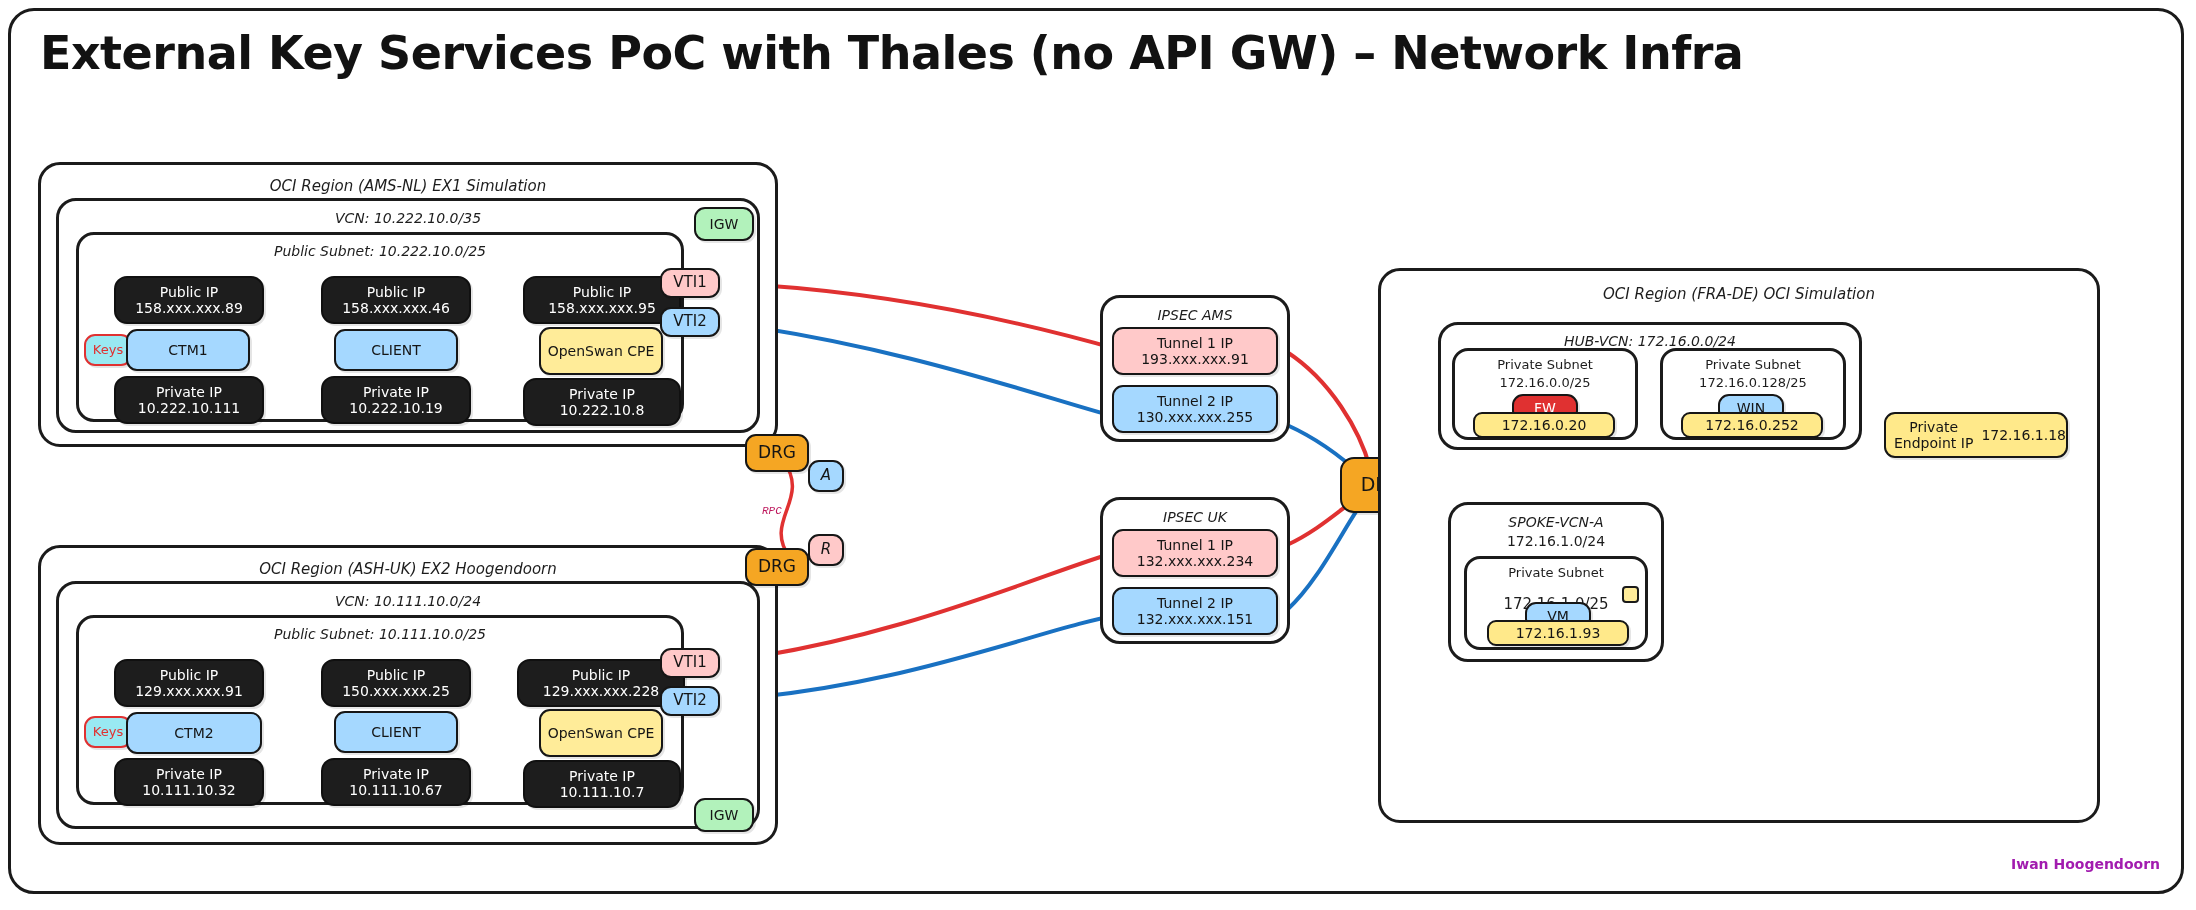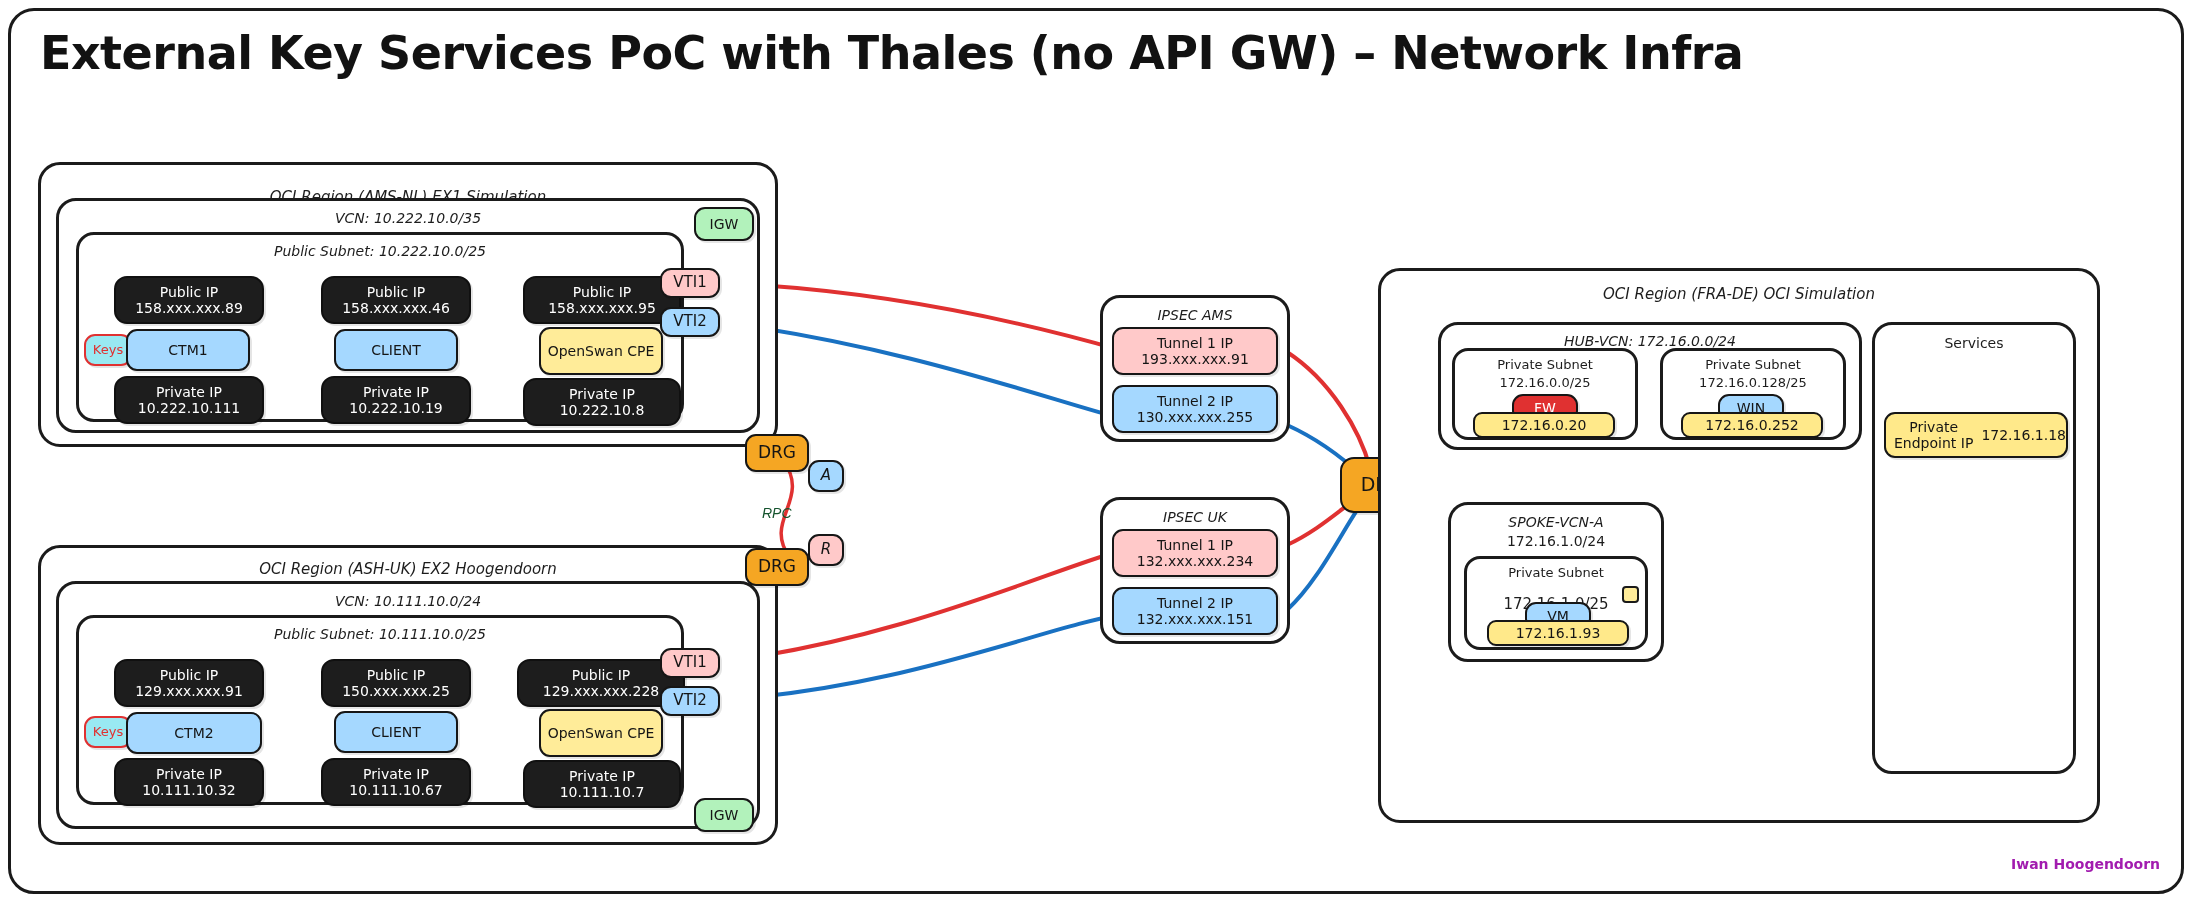--- a/index.html
+++ b/index.html
@@ -60,22 +60,22 @@
   .orange{background:#f5a623;}
   .cyan{background:#99e9f2;border-color:#e03131;color:#e03131;}
 
   .sq-conn{
     position:absolute;width:17px;height:17px;border-radius:4px;
     background:#ffec99;border:2.2px solid #1a1a1a;box-sizing:border-box;
   }
 
   svg.wires{position:absolute;left:0;top:0;width:2196px;height:910px;pointer-events:none;}
   .rpc-lbl{
-    position:absolute;font-family:Liberation Sans, sans-serif;
-    font-size:14px;color:#14532d;font-style:italic;
+    position:absolute;font-family:Liberation Mono, monospace;
+    font-size:11px;color:#be185d;font-style:italic;
   }
 </style>
 </head>
 <body>
 
 <div id="canvas">
 
   <div class="outer-frame"></div>
   <div class="page-title">External Key Services PoC with Thales (no API GW) – Network Infra</div>
   <div class="signature">Iwan Hoogendoorn</div>
@@ -106,21 +106,21 @@
     <path d="M 1383 465 L 1383 290" stroke="#1b1b1b" stroke-width="3.5" fill="none"></path>
 
     <path d="M 1400 470 L 1470 400" stroke="#1b1b1b" stroke-width="3.5" fill="none"></path>
 
     <path d="M 1398 505 L 1460 570" stroke="#1b1b1b" stroke-width="3.5" fill="none"></path>
 
     <path d="M 1633 594 L 1880 438" stroke="#4a4a4a" stroke-width="2.5" fill="none"></path>
   </svg>
 
   <div class="cont" style="left:38px;top:162px;width:740px;height:285px;">
-    <div class="cont-lbl" style="top:23px;">OCI Region (AMS-NL) EX1 Simulation</div>
+    <div class="cont-lbl" style="top:12px;">OCI Region (AMS-NL) EX1 Simulation</div>
   </div>
 
   <div class="cont" style="left:56px;top:198px;width:704px;height:235px;border-radius:20px;">
     <div class="cont-lbl" style="top:9px;font-size:14px;">VCN: 10.222.10.0/35</div>
   </div>
 
   <div class="cont" style="left:76px;top:232px;width:608px;height:190px;border-radius:18px;">
     <div class="cont-lbl" style="top:8px;font-size:14px;">Public Subnet: 10.222.10.0/25</div>
   </div>
 
@@ -319,21 +319,18 @@
     <div class="cont-lbl" style="top:36px;font-size:15px;font-style:normal;">172.16.1.0/25</div>
   </div>
   <div class="sq-conn" style="left:1622px;top:586px;"></div>
   <div class="chip blue" style="left:1525px;top:602px;width:66px;height:28px;font-size:14px;">
     <span>VM</span>
   </div>
   <div class="chip yellow2" style="left:1487px;top:620px;width:142px;height:26px;font-size:14px;border-radius:9px;">
     <span>172.16.1.93</span>
   </div>
 
-  <div class="cont" style="left:1872px;top:322px;width:204px;height:452px;border-radius:20px;">
-    <div class="cont-lbl" style="top:10px;font-size:14px;font-style:normal;">Services</div>
-  </div>
   <div class="chip yellow2" style="left:1884px;top:412px;width:184px;height:46px;flex-direction:row;font-size:14px;">
     <span>Private Endpoint IP</span>
     <span>172.16.1.18</span>
   </div>
 
 </div>
 
 </body></html>

